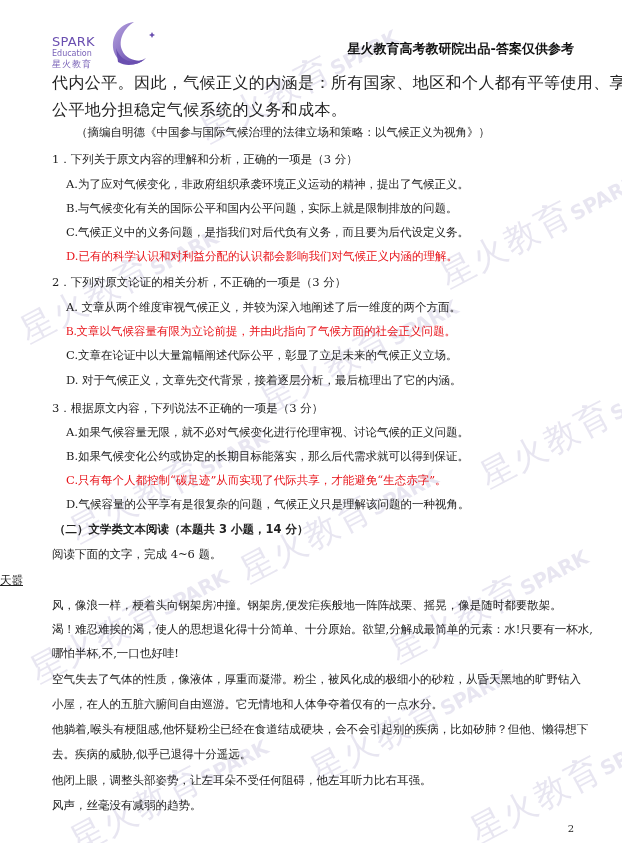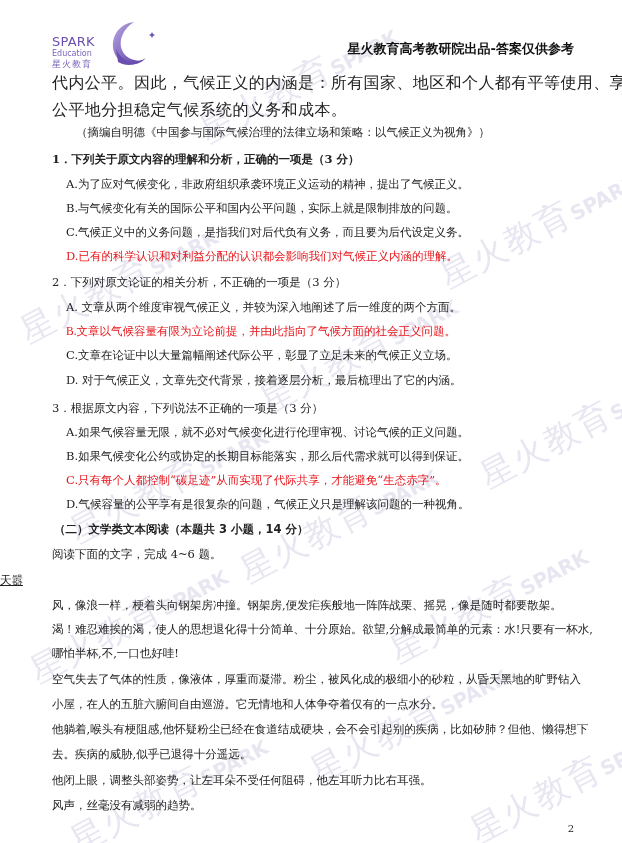--- a/index.html
+++ b/index.html
@@ -67,21 +67,21 @@
       <path d="M48 14 l1 2 2 1 -2 1 -1 2 -1 -2 -2 -1 2 -1z" fill="#6a4fb0"></path>
     </svg>
   </div>
   <div class="header-title">星火教育高考教研院出品-答案仅供参考</div>
 
   <div class="line small-sp" style="top:76px;">代内公平。因此，气候正义的内涵是：所有国家、地区和个人都有平等使用、享受气候容量的权利，页应</div>
   <div class="line small-sp" style="top:103px;">公平地分担稳定气候系统的义务和成本。</div>
 
   <div class="line" style="top:125px;left:76px;">（摘编自明德《中国参与国际气候治理的法律立场和策略：以气候正义为视角》）</div>
 
-  <div class="line" style="top:152px;font-weight:bold;">1．下列关于原文内容的理解和分析，正确的一项是（3 分）</div>
+  <div class="line" style="top:152px;">1．下列关于原文内容的理解和分析，正确的一项是（3 分）</div>
   <div class="line ind" style="top:177px;">A.为了应对气候变化，非政府组织承袭环境正义运动的精神，提出了气候正义。</div>
   <div class="line ind" style="top:201px;">B.与气候变化有关的国际公平和国内公平问题，实际上就是限制排放的问题。</div>
   <div class="line ind" style="top:225px;text-align:right;">C.气候正义中的义务问题，是指我们对后代负有义务，而且要为后代设定义务。</div>
   <div class="line ind red" style="top:249px;">D.已有的科学认识和对利益分配的认识都会影响我们对气候正义内涵的理解。</div>
 
   <div class="line" style="top:275px;">2．下列对原文论证的相关分析，不正确的一项是（3 分）</div>
   <div class="line ind" style="top:300px;">A. 文章从两个维度审视气候正义，并较为深入地阐述了后一维度的两个方面。</div>
   <div class="line ind red" style="top:324px;font-family:Liberation Serif, serif;">B.文章以气候容量有限为立论前提，并由此指向了气候方面的社会正义问题。</div>
   <div class="line ind" style="top:348px;">C.文章在论证中以大量篇幅阐述代际公平，彰显了立足未来的气候正义立场。</div>
   <div class="line ind" style="top:373px;">D. 对于气候正义，文章先交代背景，接着逐层分析，最后梳理出了它的内涵。</div>

